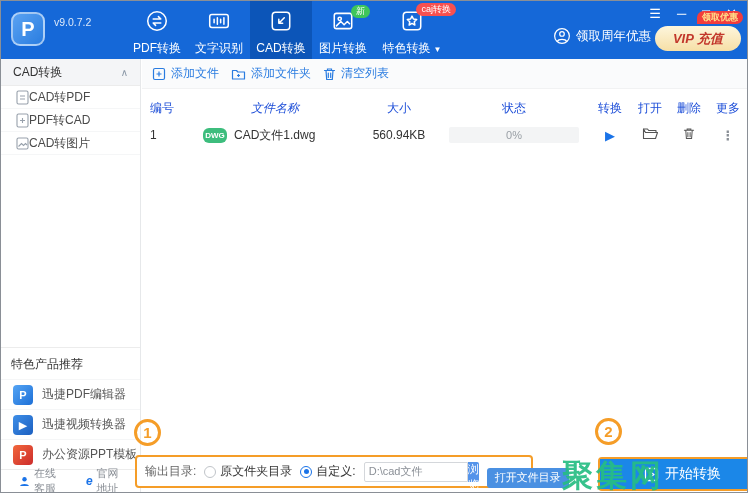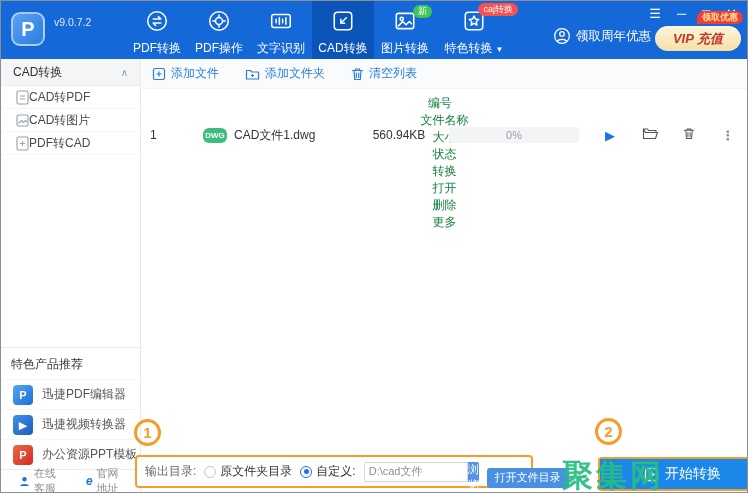--- a/index.html
+++ b/index.html
@@ -56,28 +56,28 @@
   .appicon.vid { background:linear-gradient(135deg,#3f8fe8,#1c5fc0); }
   .appicon.ppt { background:linear-gradient(135deg,#f2683c,#cc2c2c); }
   .side-foot { position:absolute; left:0; right:0; bottom:0; height:23px; border-top:1px solid #ececec;
                display:flex; align-items:center; gap:28px; padding:0 18px; font-size:11px; color:#8a8f96;margin-top:23px; }
   .foot-link { display:flex; align-items:center; gap:4px; cursor:pointer; }
   .e-ico { color:#1a73e8; font-weight:bold; font-style:italic; font-size:12px; }
 
   
   .main { position:absolute; left:141px; top:58px; right:0; bottom:0; background:#fff; }
   .toolbar { height:30px; background:#fafbfc; border-bottom:1px solid #f1f2f3; display:flex;
-             align-items:center; gap:26px; padding-left:10px; }
+             align-items:center; gap:12px; padding-left:10px; }
   .tbtn { display:flex; align-items:center; gap:5px; color:#2a7ce0; font-size:12px; cursor:pointer; }
   .thead, .frow { display:flex; align-items:center; font-size:12px; }
-  .thead { height:26px; margin-top:6px; color:#15803d;flex-direction:column; }
+  .thead { height:26px; margin-top:6px; color:#1d4ed8; }
   .frow { height:28px; color:#333; }
   .c-num { width:49px; padding-left:8px; }
   .c-name { flex:1; display:flex; align-items:center; gap:7px; }
-  .thead .c-name { justify-content:center; }
+  .thead .c-name { justify-content:center;font-style:italic; }
   .c-size { width:80px; text-align:center; }
   .c-status { width:150px; text-align:center; }
   .c-conv { width:42px; text-align:center; }
   .c-open { width:38px; text-align:center; }
   .c-del { width:40px; text-align:center; }
   .c-more { width:38px; text-align:center; }
   .dwg-badge { display:inline-block; width:24px; height:15px; background:#3dbd7d; border-radius:6px;
                color:#fff; font-size:8px; font-weight:bold; text-align:center; line-height:15px; margin-left:12px; }
   .pbar { display:inline-block; width:130px; height:16px; background:#f3f4f5; border-radius:2px;
           font-size:11px; color:#9aa0a6; line-height:16px; }
@@ -135,30 +135,20 @@
           <svg width="24" height="24" viewBox="0 0 22 22" fill="none" stroke="#fff" stroke-width="1.4" stroke-linecap="round" stroke-linejoin="round">
               <circle cx="11" cy="11" r="8.5"></circle>
               <path d="M7.5 9.2h7l-2.2-2.2M14.5 12.8h-7l2.2 2.2"></path>
             </svg>
         </span>
         <span class="nlabel">PDF转换</span>
       </div>
       <div class="nav-item">
         <span class="nicon">
           <svg width="24" height="24" viewBox="0 0 22 22" fill="none" stroke="#fff" stroke-width="1.4" stroke-linecap="round">
-              <circle cx="11" cy="11" r="8.5"></circle>
-              <circle cx="11" cy="11" r="3.2"></circle>
-              <path d="M11 5.4v2M11 14.6v2M5.4 11h2M14.6 11h2"></path>
-            </svg>
-        </span>
-        <span class="nlabel">PDF操作</span>
-      </div>
-      <div class="nav-item">
-        <span class="nicon">
-          <svg width="24" height="24" viewBox="0 0 22 22" fill="none" stroke="#fff" stroke-width="1.4" stroke-linecap="round">
               <rect x="2.5" y="5" width="17" height="12" rx="2"></rect>
               <path d="M6.5 9.5v3M9.5 8v6M12.5 9.5v3M15.5 8v6"></path>
             </svg>
         </span>
         <span class="nlabel">文字识别</span>
       </div>
       <div class="nav-item active">
         <span class="nicon">
           <svg width="24" height="24" viewBox="0 0 22 22" fill="none" stroke="#fff" stroke-width="1.4" stroke-linecap="round" stroke-linejoin="round">
               <rect x="3" y="3" width="16" height="16" rx="3"></rect>
@@ -224,34 +214,34 @@
           <svg width="13" height="15" viewBox="0 0 13 15" fill="none" stroke="#97a0ab" stroke-width="1.1">
             <rect x="1" y="1" width="11" height="13" rx="1.5"></rect>
             <path d="M4 6h5M4 9h5"></path>
           </svg>
         </span>
       <span>CAD转PDF</span>
     </div>
     <div class="side-item">
       <span>
           <svg width="13" height="15" viewBox="0 0 13 15" fill="none" stroke="#97a0ab" stroke-width="1.1">
+            <rect x="1" y="1" width="11" height="13" rx="1.5"></rect>
+            <path d="M6.5 5v5M4 7.5h5"></path>
+          </svg>
+        </span>
+      <span>PDF转CAD</span>
+    </div>
+    <div class="side-item">
+      <span>
+          <svg width="13" height="15" viewBox="0 0 13 15" fill="none" stroke="#97a0ab" stroke-width="1.1">
             <rect x="1" y="2" width="11" height="11" rx="1.5"></rect>
             <path d="M2.5 10.5l3-3 2 2 2-2 1.5 1.5"></path>
           </svg>
         </span>
       <span>CAD转图片</span>
-    </div>
-    <div class="side-item">
-      <span>
-          <svg width="13" height="15" viewBox="0 0 13 15" fill="none" stroke="#97a0ab" stroke-width="1.1">
-            <rect x="1" y="1" width="11" height="13" rx="1.5"></rect>
-            <path d="M6.5 5v5M4 7.5h5"></path>
-          </svg>
-        </span>
-      <span>PDF转CAD</span>
     </div>
 
     <div class="recommend">
       <div class="rec-title">特色产品推荐</div>
       <div class="rec-item">
         <span class="appicon pdf">P</span>
         <span>迅捷PDF编辑器</span>
       </div>
       <div class="rec-item">
         <span class="appicon vid">▶</span>

